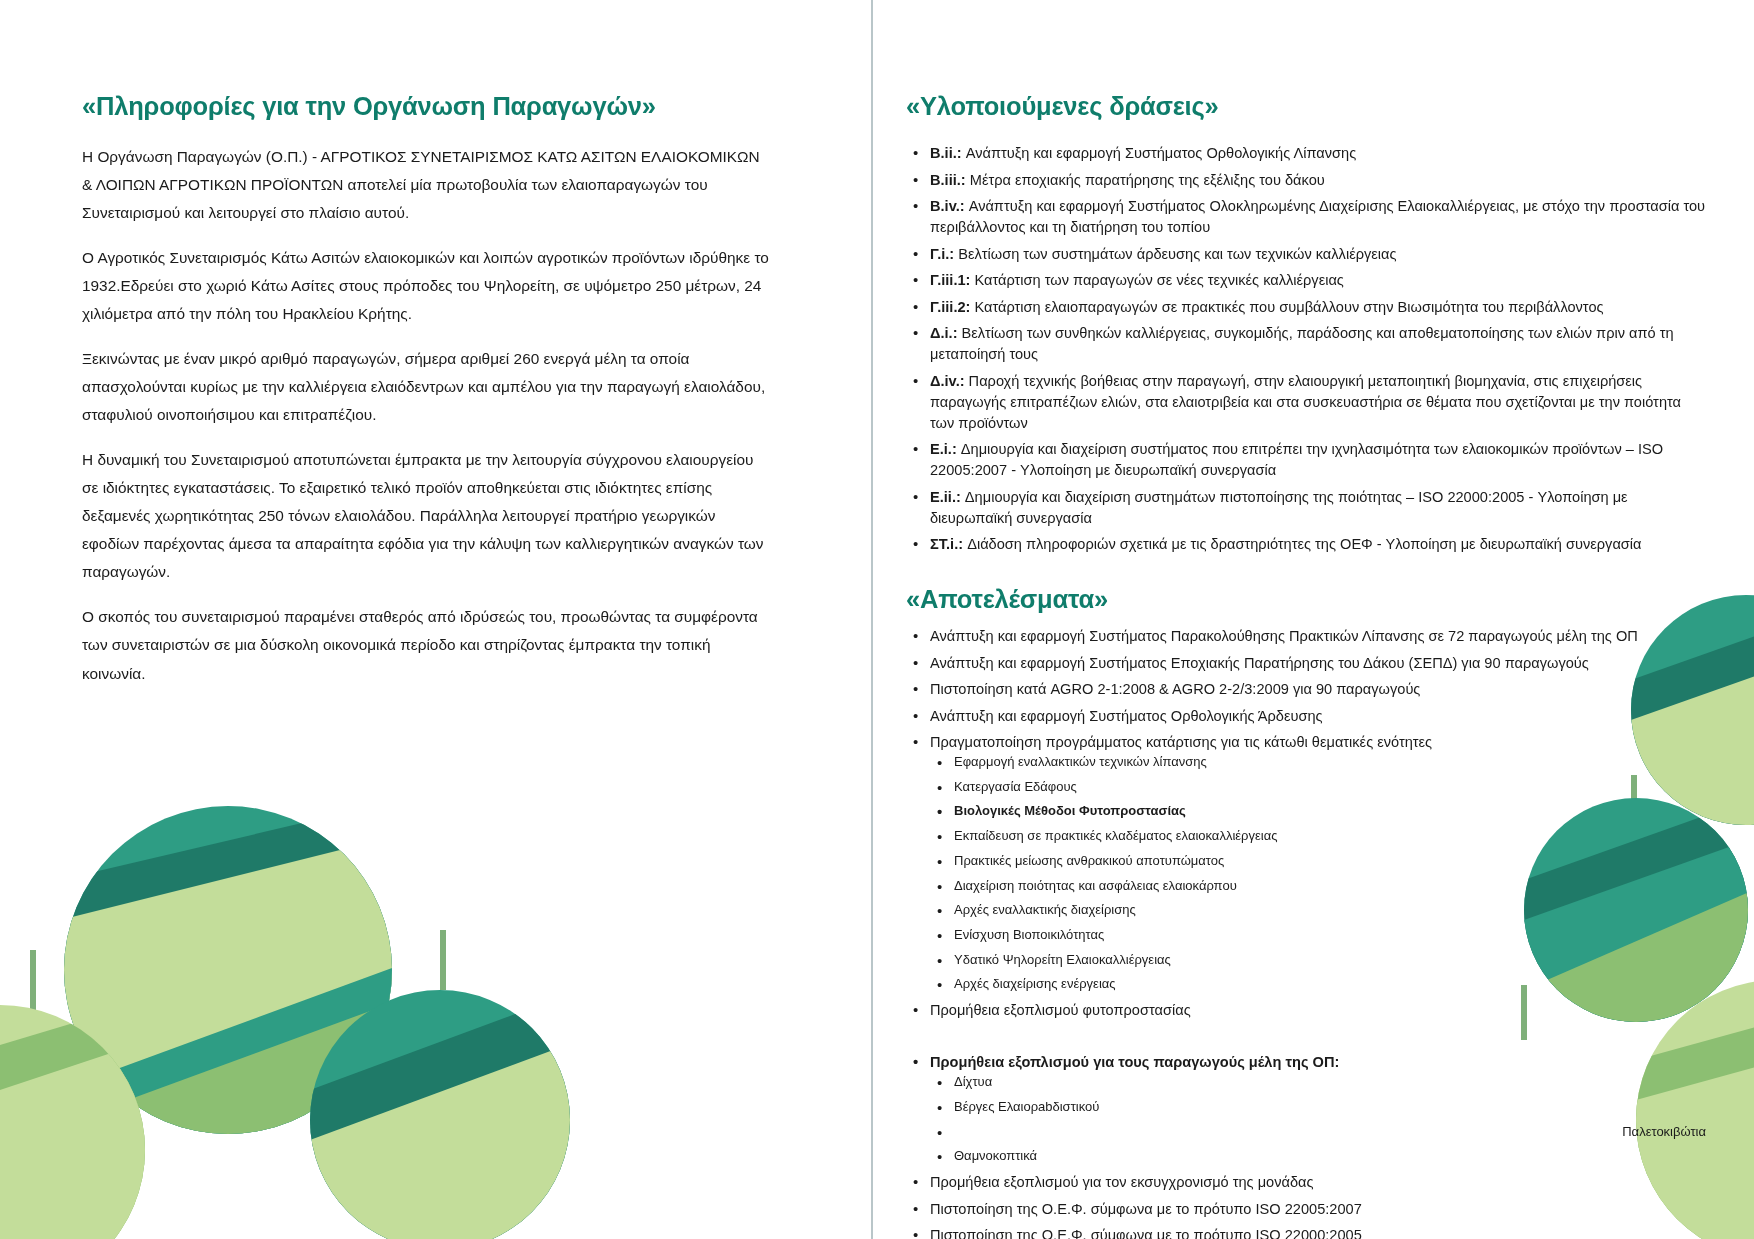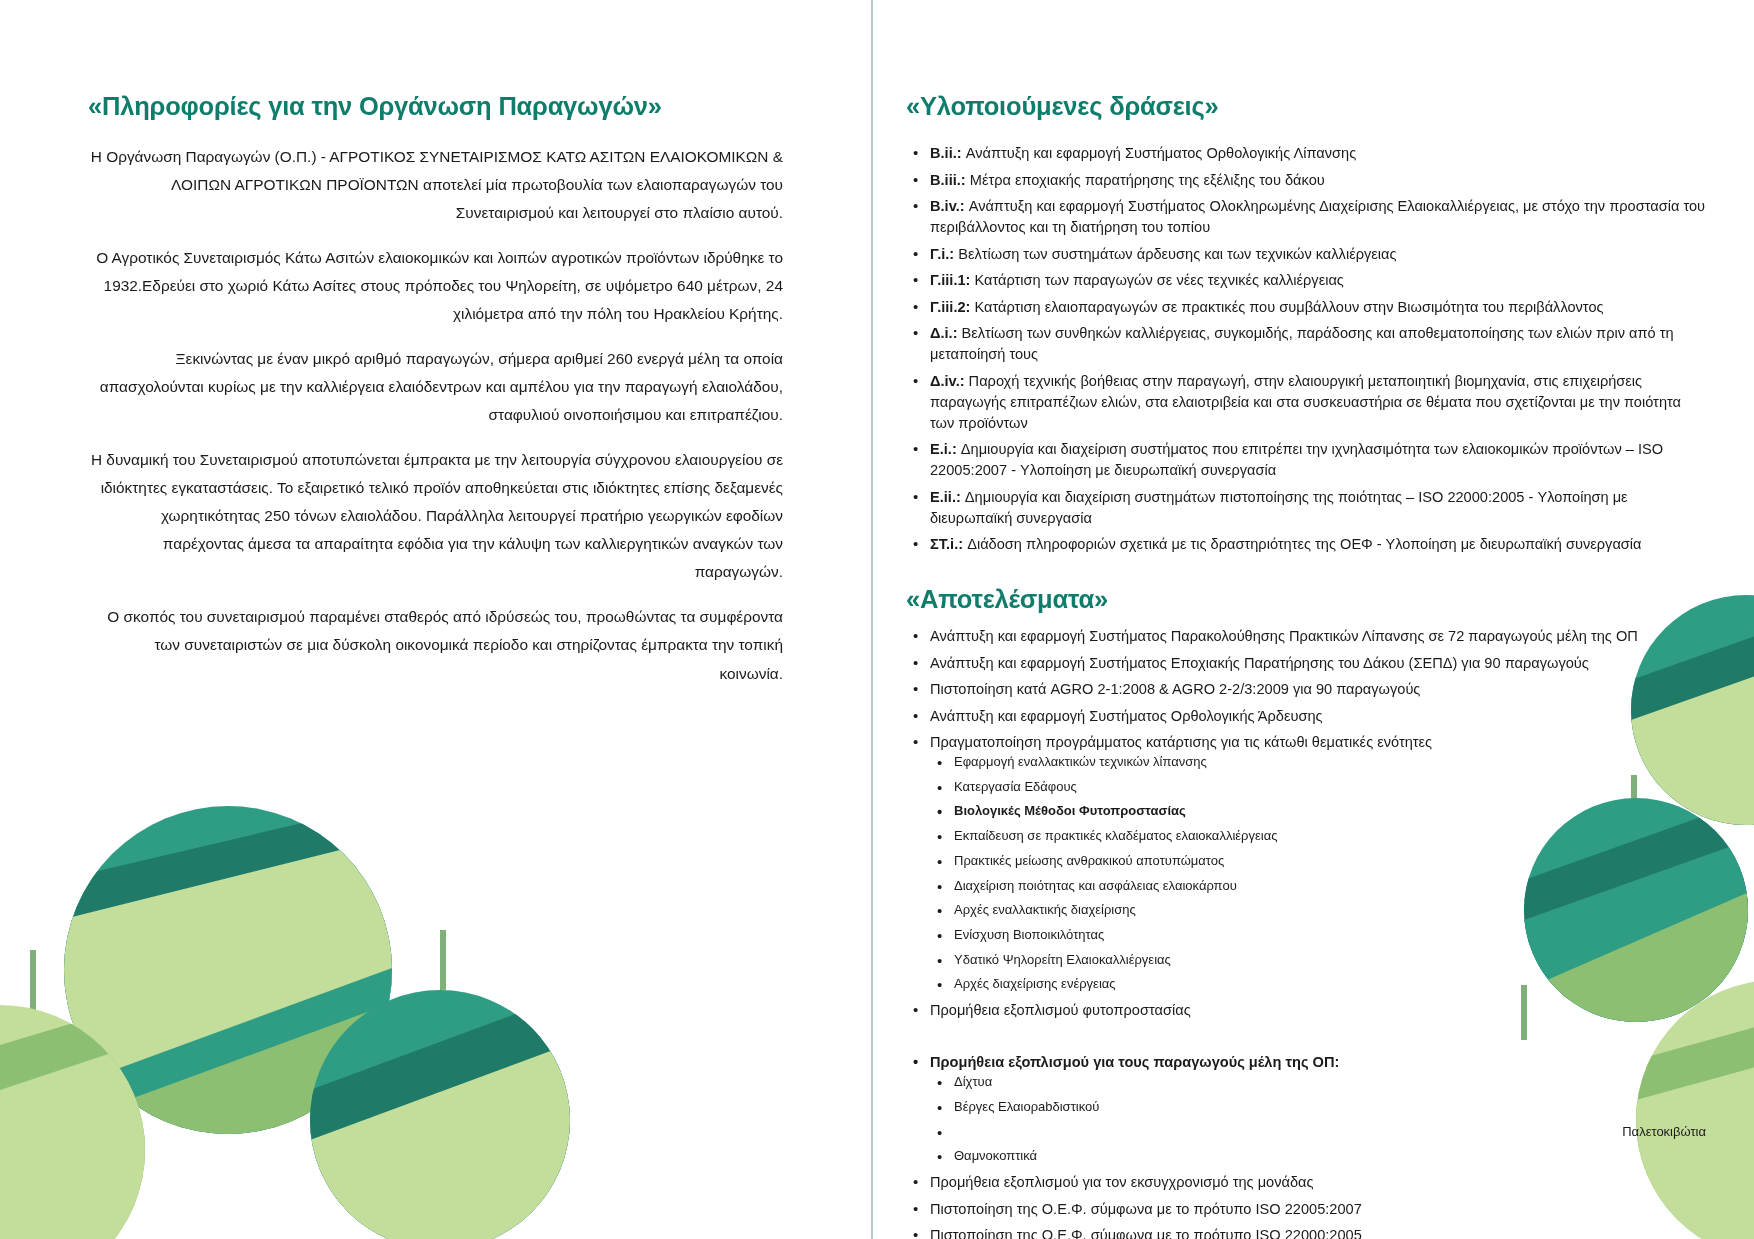--- a/index.html
+++ b/index.html
@@ -34,21 +34,21 @@
     height: 1239px;
     background: #b9c6c9;
   }
 
   
   .deco { position: absolute; pointer-events: none; }
 
   
   .content-left {
     position: absolute;
-    left: 88px;
+    left: 82px;
     top: 92px;
     width: 700px;
   }
   .content-right {
     position: absolute;
     left: 50px;
     top: 92px;
     width: 800px;
   }
 
@@ -64,22 +64,22 @@
     font-weight: bold;
     color: #0f7d6b;
     margin: 30px 0 12px 0;
     letter-spacing: -0.2px;
   }
 
   p.para {
     font-size: 15.4px;
     line-height: 1.82;
     color: #1b1b1b;
-    margin: 0 5px 17px 0;
-    text-align: right;
+    margin: 0 12px 17px 0;
+    text-align: left;
   }
 
   ul.bul {
     list-style: none;
     margin: 0;
     padding: 0;
   }
   ul.bul > li {
     position: relative;
     padding-left: 24px;
@@ -162,21 +162,21 @@
           <polygon points="-30,520 270,420 270,680 -30,680" fill="#c3dd9a"></polygon>
         </g>
       </g>
     </svg>
   </div>
 
   <div class="content-left">
     <h1 class="title">«Πληροφορίες για την Οργάνωση Παραγωγών»</h1>
 
     <p class="para">Η Οργάνωση Παραγωγών (Ο.Π.) - ΑΓΡΟΤΙΚΟΣ ΣΥΝΕΤΑΙΡΙΣΜΟΣ ΚΑΤΩ ΑΣΙΤΩΝ ΕΛΑΙΟΚΟΜΙΚΩΝ &amp; ΛΟΙΠΩΝ ΑΓΡΟΤΙΚΩΝ ΠΡΟΪΟΝΤΩΝ αποτελεί μία πρωτοβουλία των ελαιοπαραγωγών του Συνεταιρισμού και λειτουργεί στο πλαίσιο αυτού.</p>
-    <p class="para">Ο Αγροτικός Συνεταιρισμός Κάτω Ασιτών ελαιοκομικών και λοιπών αγροτικών προϊόντων ιδρύθηκε το 1932.Εδρεύει στο χωριό Κάτω Ασίτες στους πρόποδες του Ψηλορείτη, σε υψόμετρο 640 μέτρων, 24 χιλιόμετρα από την πόλη του Ηρακλείου Κρήτης.</p>
+    <p class="para">Ο Αγροτικός Συνεταιρισμός Κάτω Ασιτών ελαιοκομικών και λοιπών αγροτικών προϊόντων ιδρύθηκε το 1932.Εδρεύει στο χωριό Κάτω Ασίτες στους πρόποδες του Ψηλορείτη, σε υψόμετρο 250 μέτρων, 24 χιλιόμετρα από την πόλη του Ηρακλείου Κρήτης.</p>
     <p class="para">Ξεκινώντας με έναν μικρό αριθμό παραγωγών, σήμερα αριθμεί 260 ενεργά μέλη τα οποία απασχολούνται κυρίως με την καλλιέργεια ελαιόδεντρων και αμπέλου για την παραγωγή ελαιολάδου, σταφυλιού οινοποιήσιμου και επιτραπέζιου.</p>
     <p class="para">Η δυναμική του Συνεταιρισμού αποτυπώνεται έμπρακτα με την λειτουργία σύγχρονου ελαιουργείου σε ιδιόκτητες εγκαταστάσεις. Το εξαιρετικό τελικό προϊόν αποθηκεύεται στις ιδιόκτητες επίσης δεξαμενές χωρητικότητας 250 τόνων ελαιολάδου. Παράλληλα λειτουργεί πρατήριο γεωργικών εφοδίων παρέχοντας άμεσα τα απαραίτητα εφόδια για την κάλυψη των καλλιεργητικών αναγκών των παραγωγών.</p>
     <p class="para">Ο σκοπός του συνεταιρισμού παραμένει σταθερός από ιδρύσεώς του, προωθώντας τα συμφέροντα των συνεταιριστών σε μια δύσκολη οικονομικά περίοδο και στηρίζοντας έμπρακτα την τοπική κοινωνία.</p>
   </div>
 </div>
 
 <div class="fold"></div>
 
 <div class="page page-right">
 

